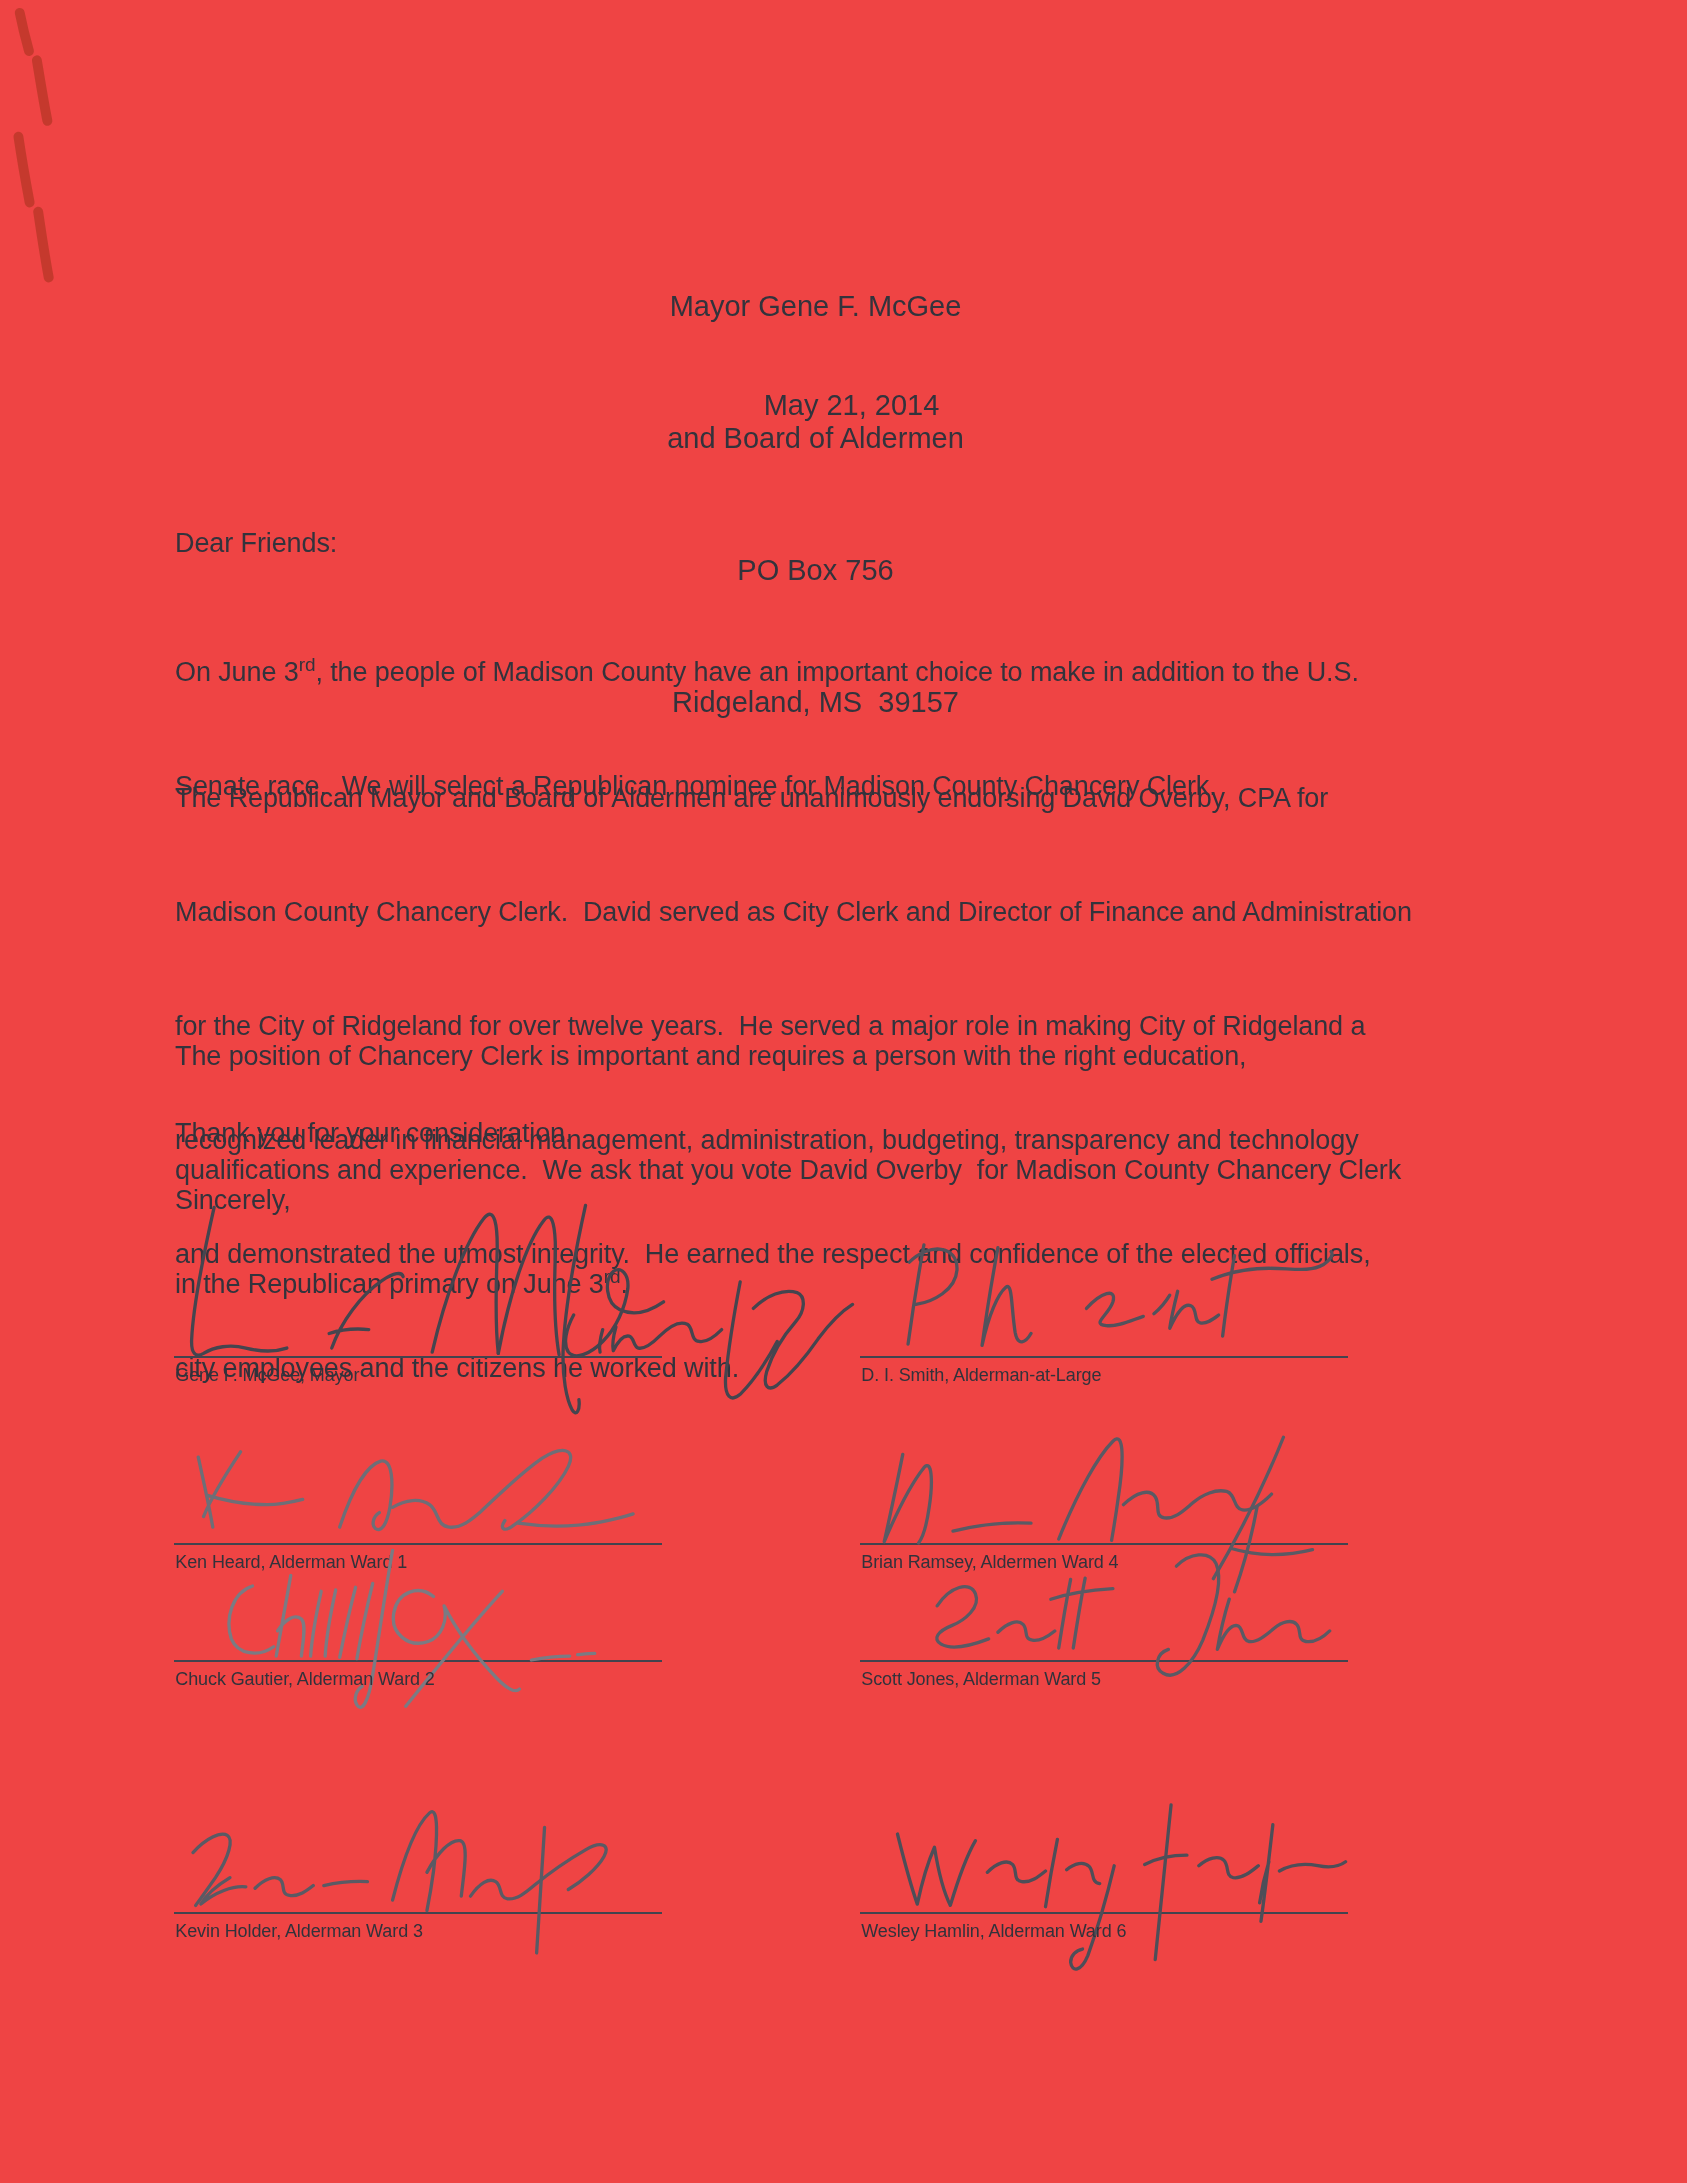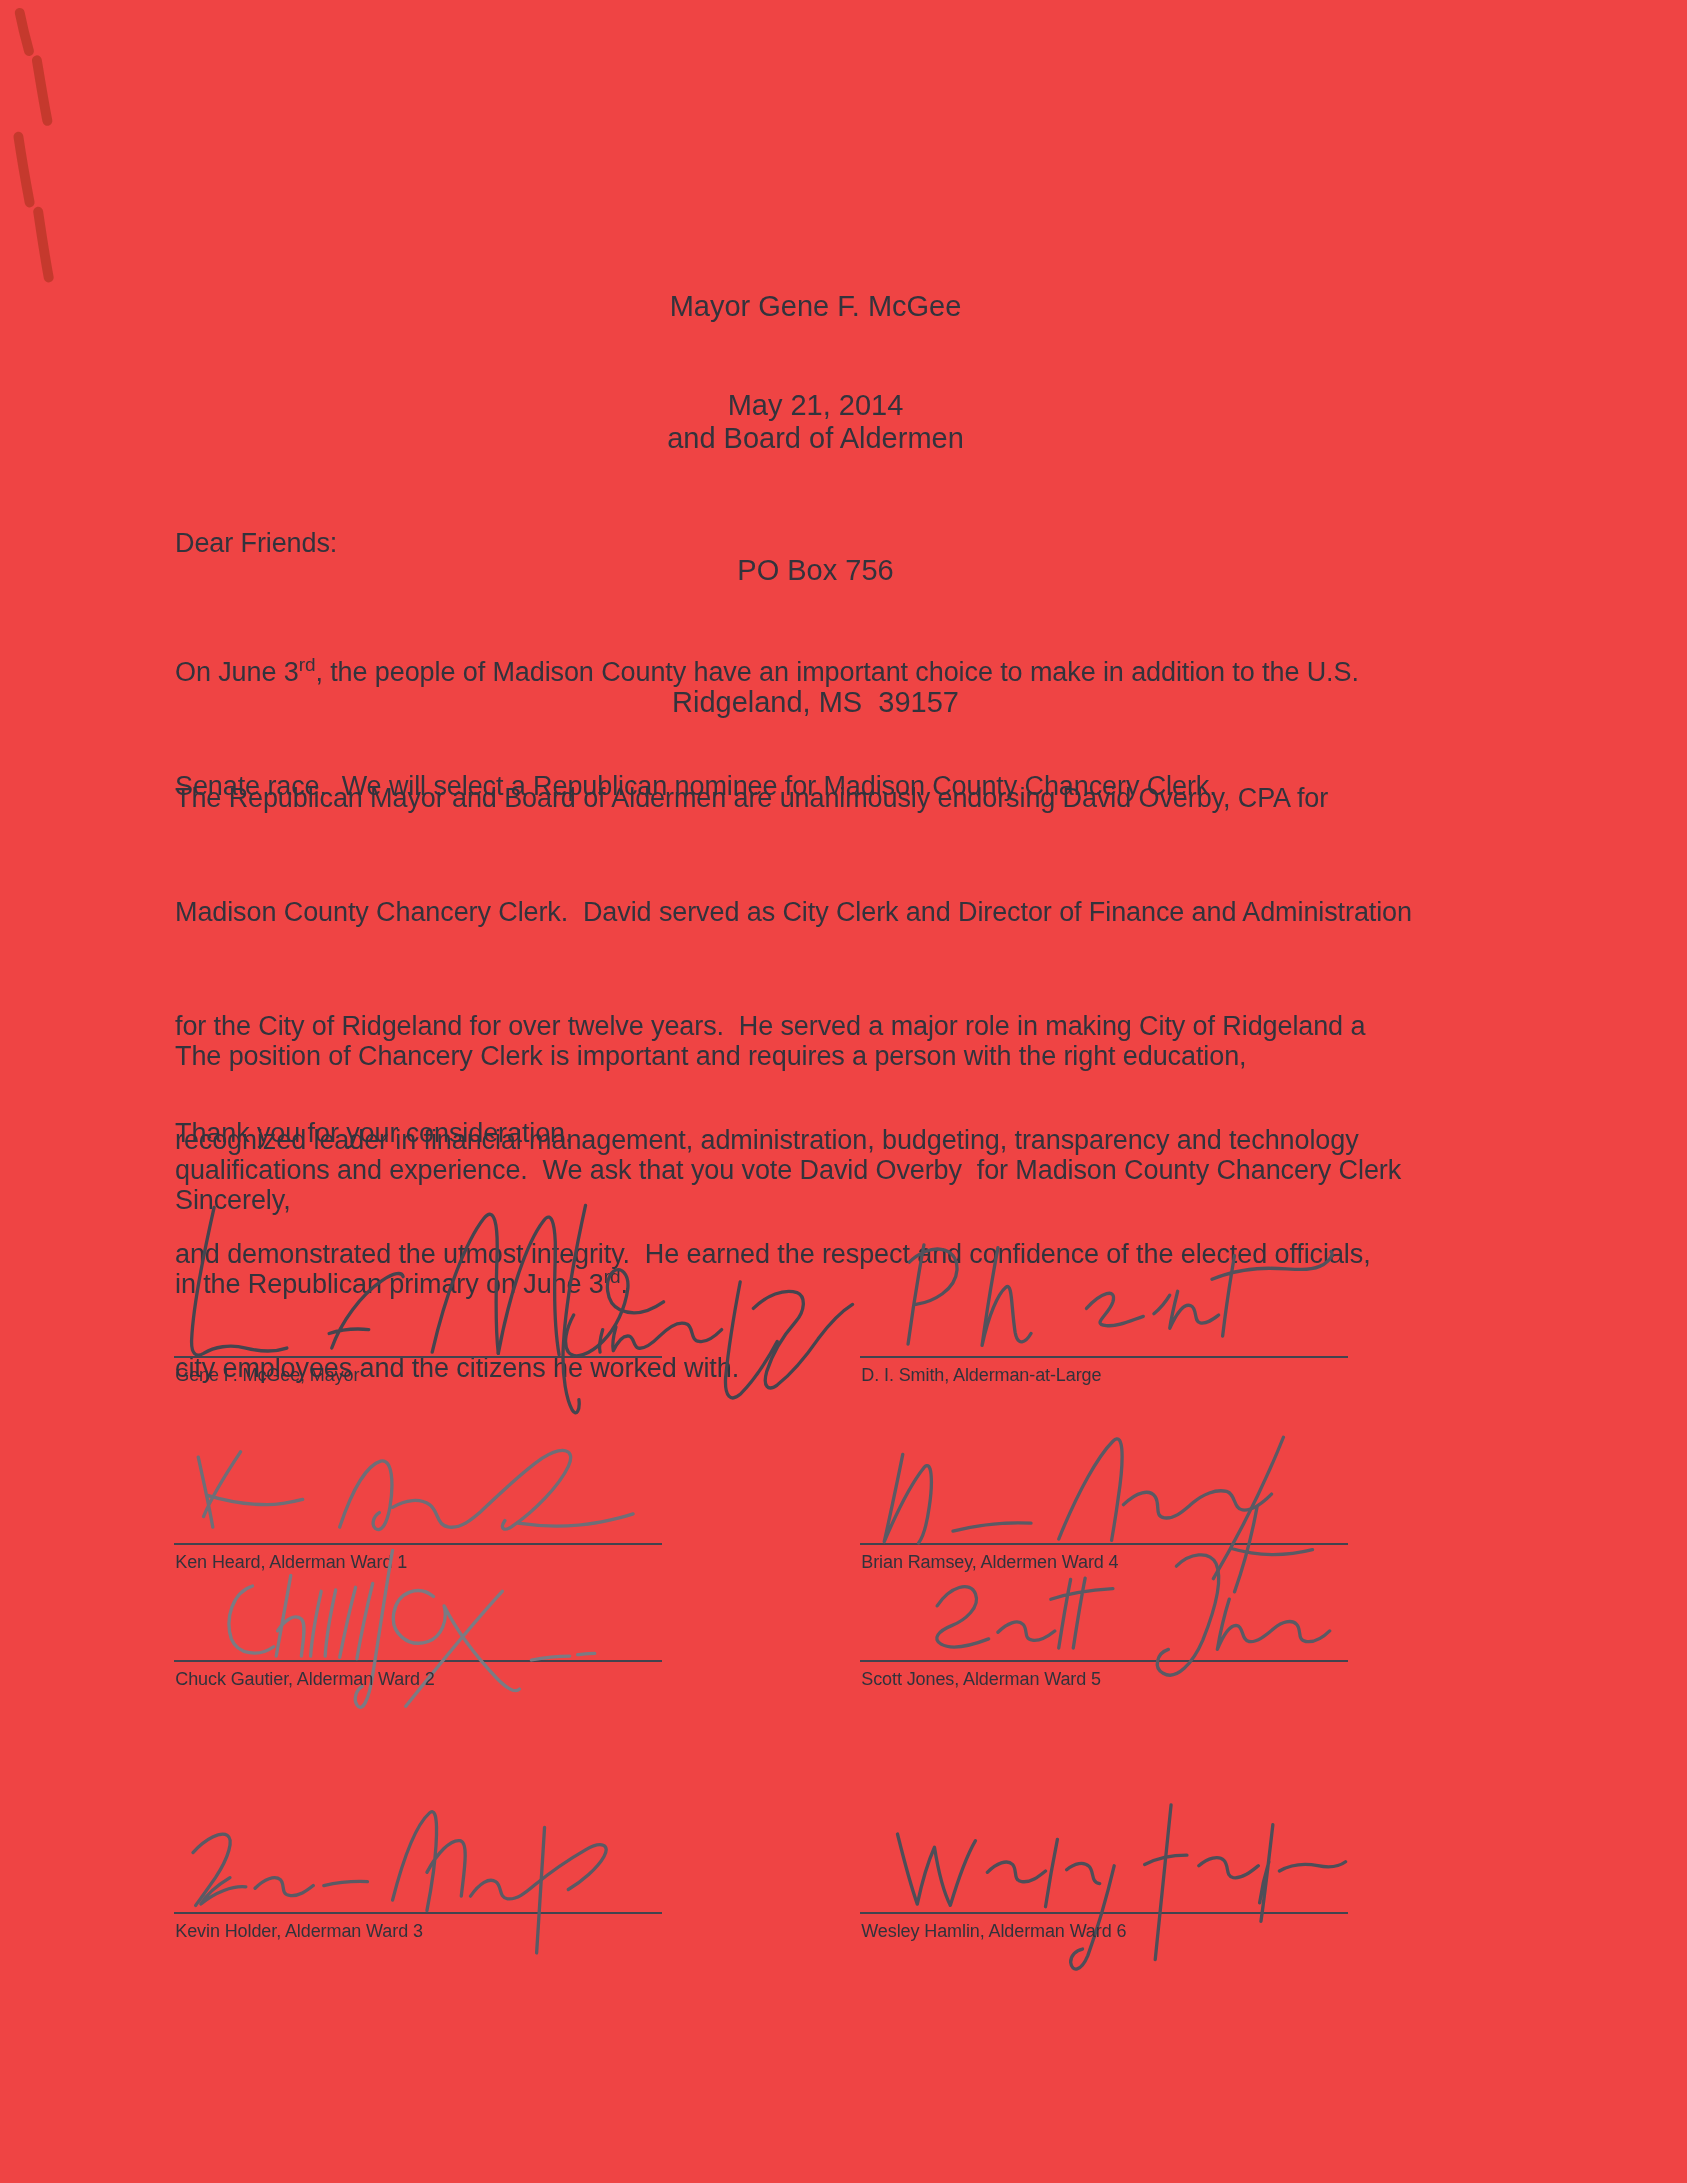--- a/index.html
+++ b/index.html
@@ -7,21 +7,21 @@
     position:relative;
     width:1688px;height:2183px;
     background:#ef4444;
     font-family:Liberation Sans, sans-serif;
     color:#33333c;
     overflow:hidden;
   }
   .abs{position:absolute;}
   .centerblock{left:0;width:1631px;text-align:center;}
   .letterhead{top:196px;font-size:29px;line-height:44px;white-space:pre;}
-  .date{top:389px;font-size:29px;white-space:pre;}
+  .date{top:389px;font-size:29px;white-space:pre;margin-left:36px;}
   .bodytext{left:175px;font-size:27px;line-height:38px;letter-spacing:-0.1px;white-space:pre;}
   .salutation{top:524px;}
   .p1{top:577px;}
   .p2{top:703px;}
   .p3{top:961px;}
   .thanks{top:1114px;}
   .closing{top:1181px;}
   sup{font-size:19px;vertical-align:super;line-height:0;}
   .sig{
     position:absolute;

